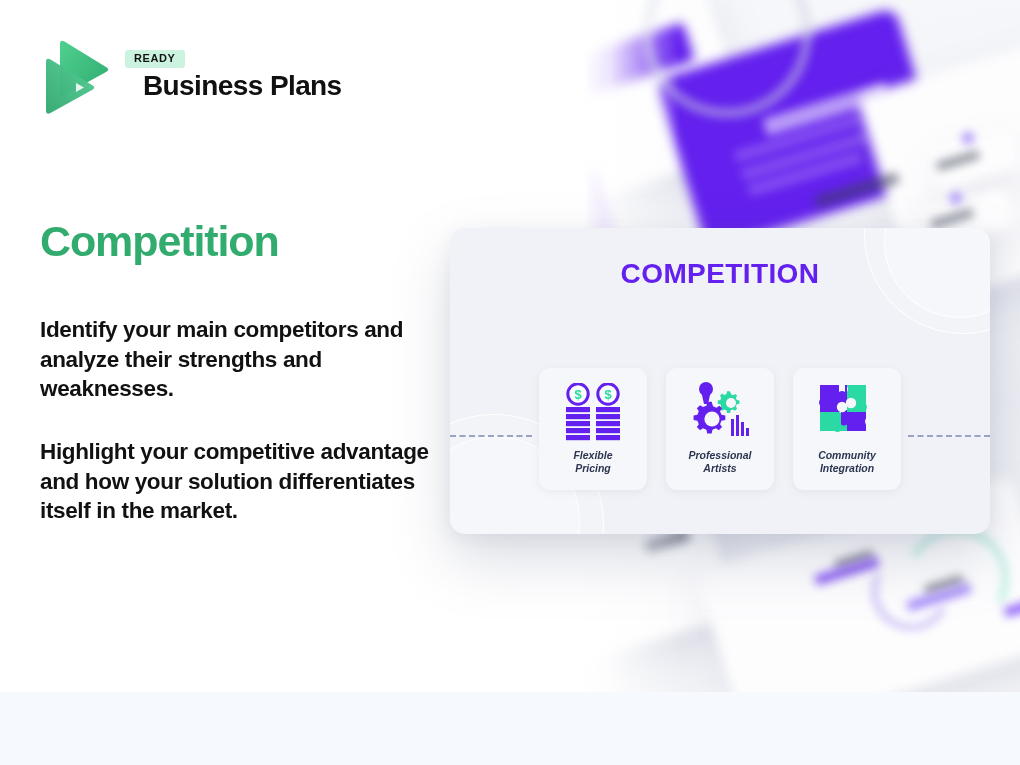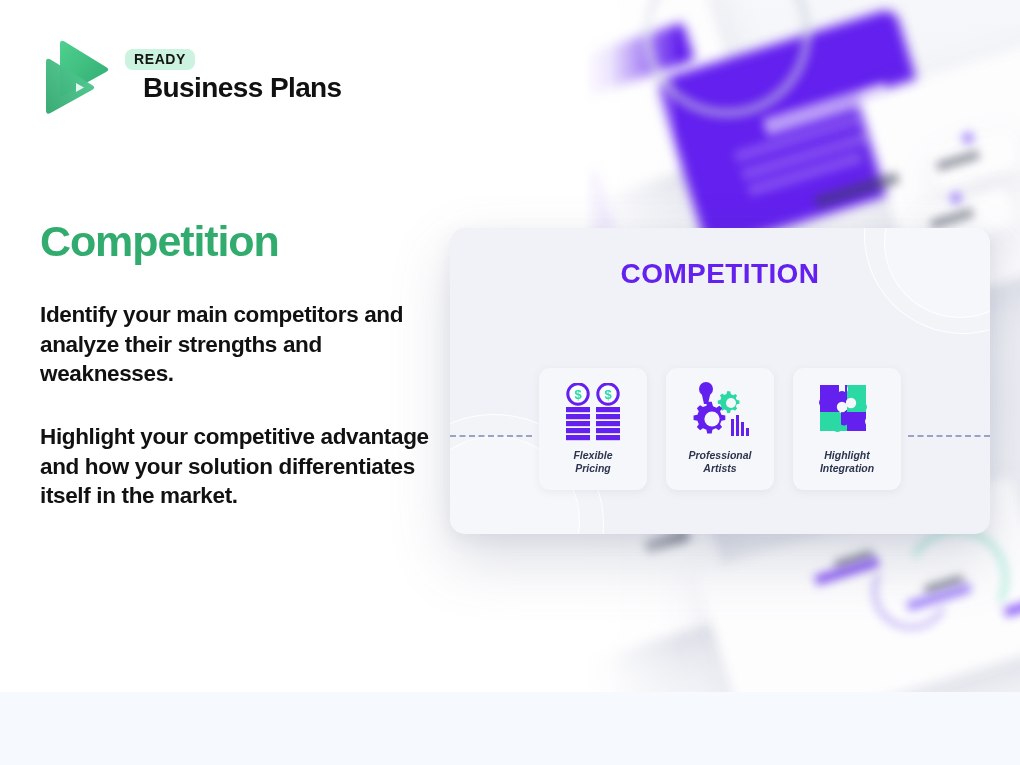--- a/index.html
+++ b/index.html
@@ -87,25 +87,25 @@
     top: 38px;
     display: flex;
     align-items: center;
     gap: 13px;
   }
   .logo-mark { width: 72px; height: 76px; flex: 0 0 auto; }
   .logo-word { display: flex; flex-direction: column; align-items: flex-start; gap: 3px; }
   .ready-badge {
     background: #ccf2e0;
     color: #141414;
-    font-size: 14px;
+    font-size: 11px;
     font-weight: 700;
     letter-spacing: 0.6px;
     padding: 2px 9px 3px;
-    border-radius: 8px;
+    border-radius: 3px;
     line-height: 1.15;
   }
   .brand-name {
     font-size: 28px;
     font-weight: 700;
     color: #111111;
     letter-spacing: -0.6px;
     line-height: 1.1;
     margin-left: 18px;
   }
@@ -117,21 +117,21 @@
     top: 218px;
     font-size: 43px;
     font-weight: 700;
     color: #32ac6e;
     letter-spacing: -1.1px;
     line-height: 1.1;
   }
   .body-block {
     position: absolute;
     left: 40px;
-    top: 300px;
+    top: 315px;
     width: 400px;
   }
   .body-para {
     font-size: 22.5px;
     font-weight: 700;
     color: #111111;
     line-height: 1.32;
     letter-spacing: -0.35px;
     margin: 0 0 33px 0;
   }
@@ -401,21 +401,21 @@
             <path d="M30 3 H49 V22 a5.5 5.5 0 0 1 0 6 V30 H30 V23.5 a5.5 5.5 0 0 1 0-6 V10 a5.5 5.5 0 0 0 0-6 Z" fill="#2ad9a4"></path>
 
             <path d="M3 30 H22 a5.5 5.5 0 0 0 6 0 H30 V49 H23.5 a5.5 5.5 0 0 1-6 0 H3 Z" fill="#2ad9a4"></path>
 
             <path d="M30 30 H49 V36.5 a5.5 5.5 0 0 0 0 6 V49 H30 V42.5 a5.5 5.5 0 0 1-6 0 V30 Z" fill="#6320ee"></path>
 
             <circle cx="25" cy="25" r="5.2" fill="#f6f7fa"></circle>
             <circle cx="34" cy="21" r="5.2" fill="#f6f7fa"></circle>
           </svg>
         </span>
-        <span class="tile-label">Highlight
+        <span class="tile-label">Community
 Integration</span>
       </div>
 
     </div>
   </div>
 
   <div class="bottom-strip"></div>
 
 </div>
 

